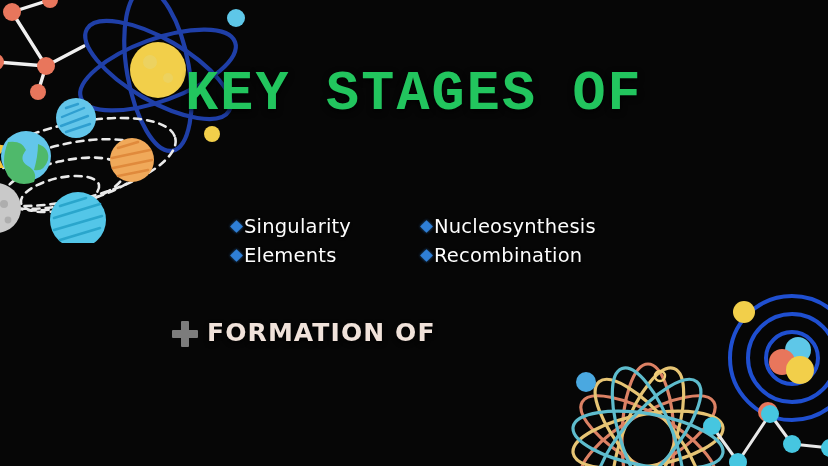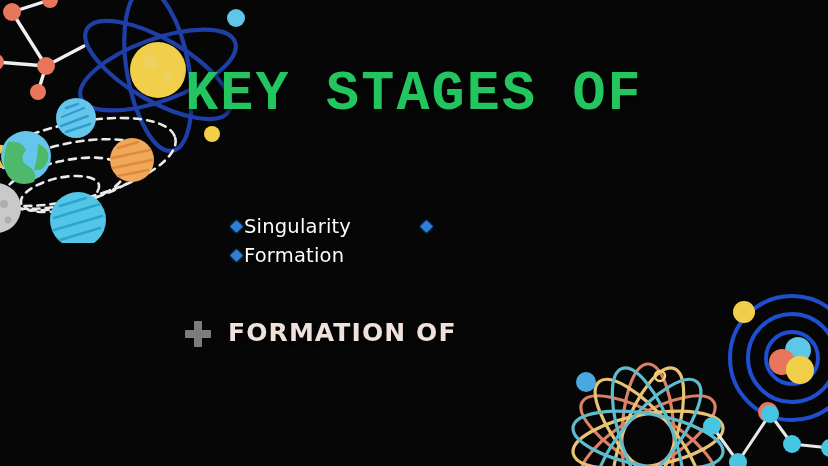--- a/index.html
+++ b/index.html
@@ -67,24 +67,24 @@
     font-family:"DejaVu Sans", sans-serif;
     font-size:19.5px;
     font-weight:400;
     letter-spacing:.2px;
     white-space:nowrap;
     text-shadow:0 1px 3px rgba(0,0,0,.9);
   }
 
   #footline {
     position:absolute;
-    left:185px; top:316px;
+    left:172px; top:316px;
     display:flex;
     align-items:flex-start;
-    gap:17px;
+    gap:9px;
   }
   #plus-icon {
     position:relative;
     width:26px; height:26px;
     flex:none;
     margin-top:5px;
   }
   #plus-icon::before, #plus-icon::after {
     content:""; position:absolute; background:#7c7c7c; border-radius:1px;
   }
@@ -258,26 +258,31 @@
     </div>
 
     <div id="bullets">
       <div class="bcol left">
         <div class="bitem">
           <span class="diamond"></span>
           <span class="btext">Singularity</span>
         </div>
         <div class="bitem">
           <span class="diamond"></span>
-          <span class="btext">Formation</span>
+          <span class="btext">Elements</span>
         </div>
       </div>
       <div class="bcol right">
         <div class="bitem">
           <span class="diamond"></span>
+          <span class="btext">Nucleosynthesis</span>
+        </div>
+        <div class="bitem">
+          <span class="diamond"></span>
+          <span class="btext">Recombination</span>
         </div>
       </div>
     </div>
 
     <div id="footline">
       <span id="plus-icon"></span>
       <div id="foot-text">
         <span>Formation of</span>
       </div>
     </div>

